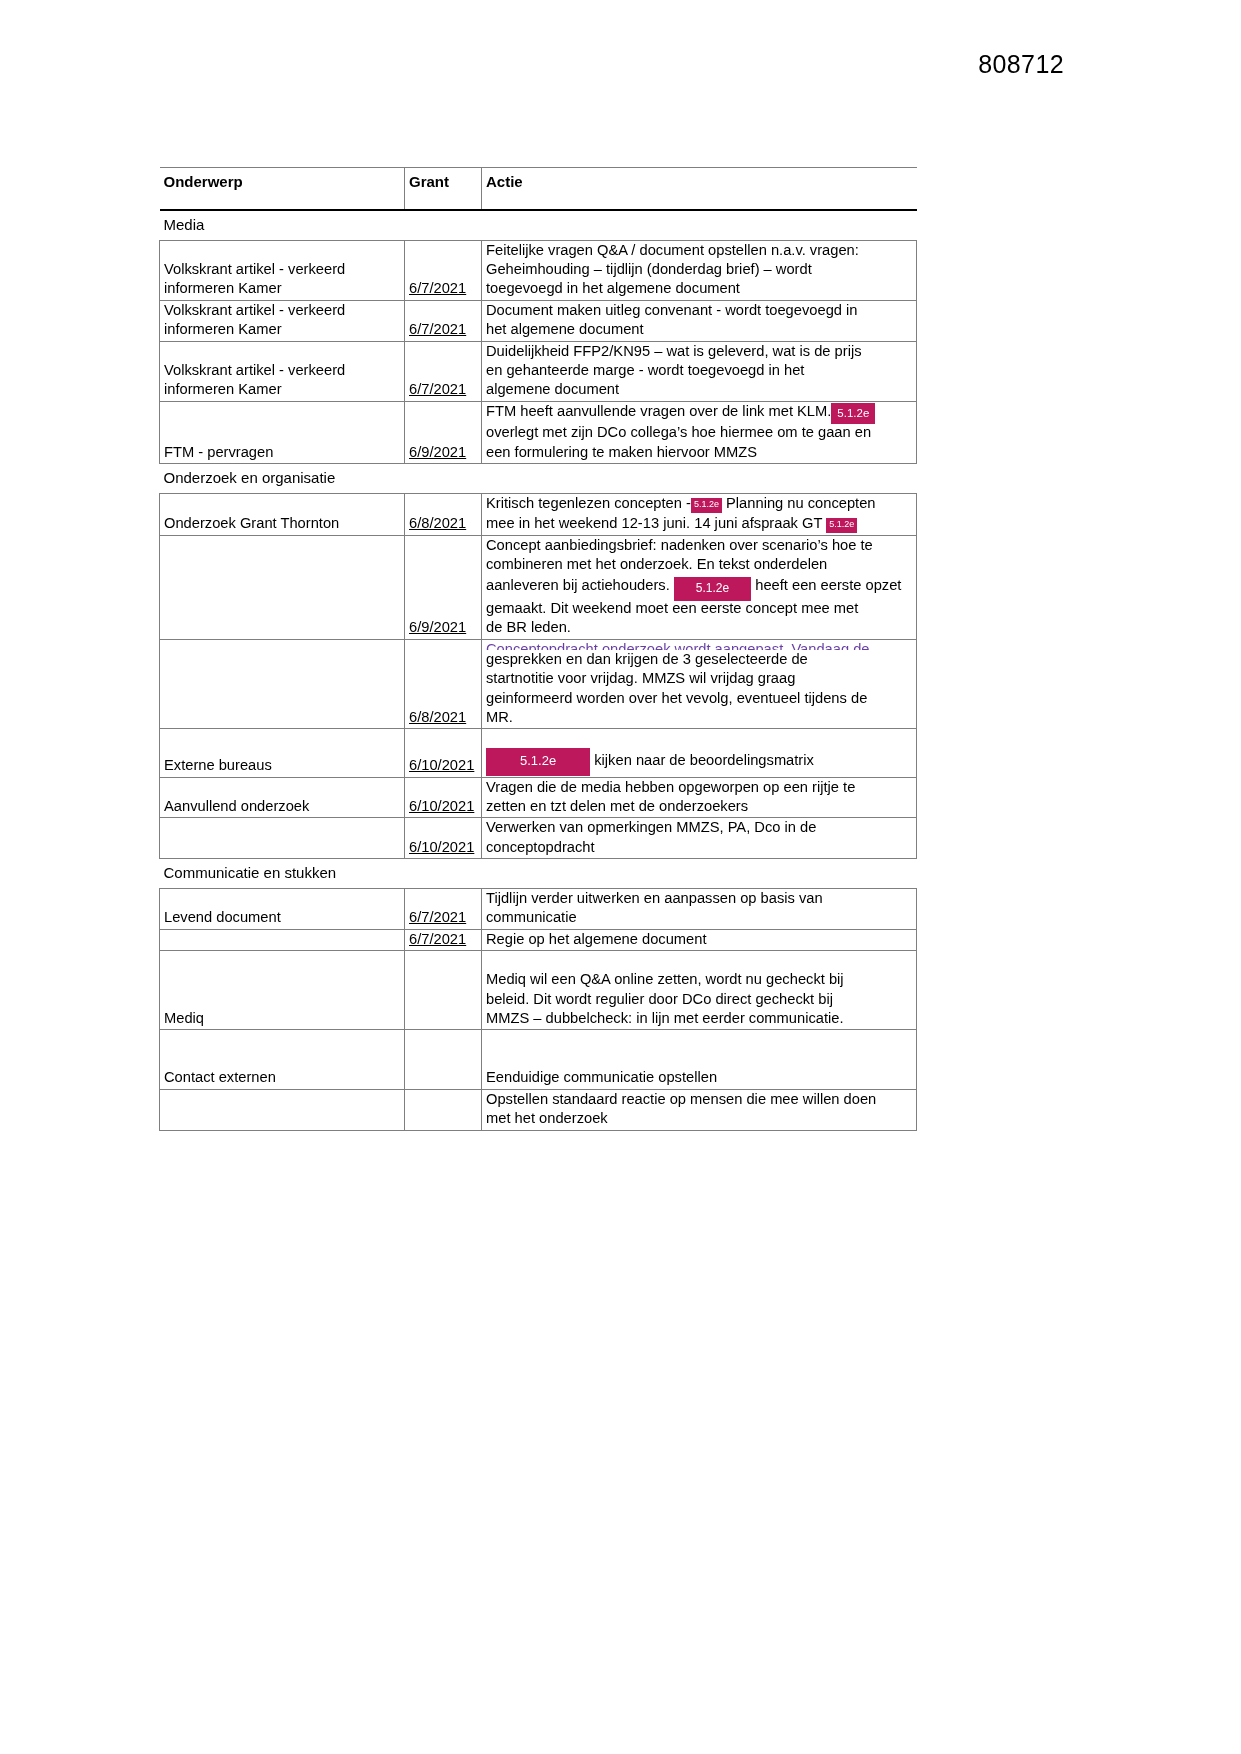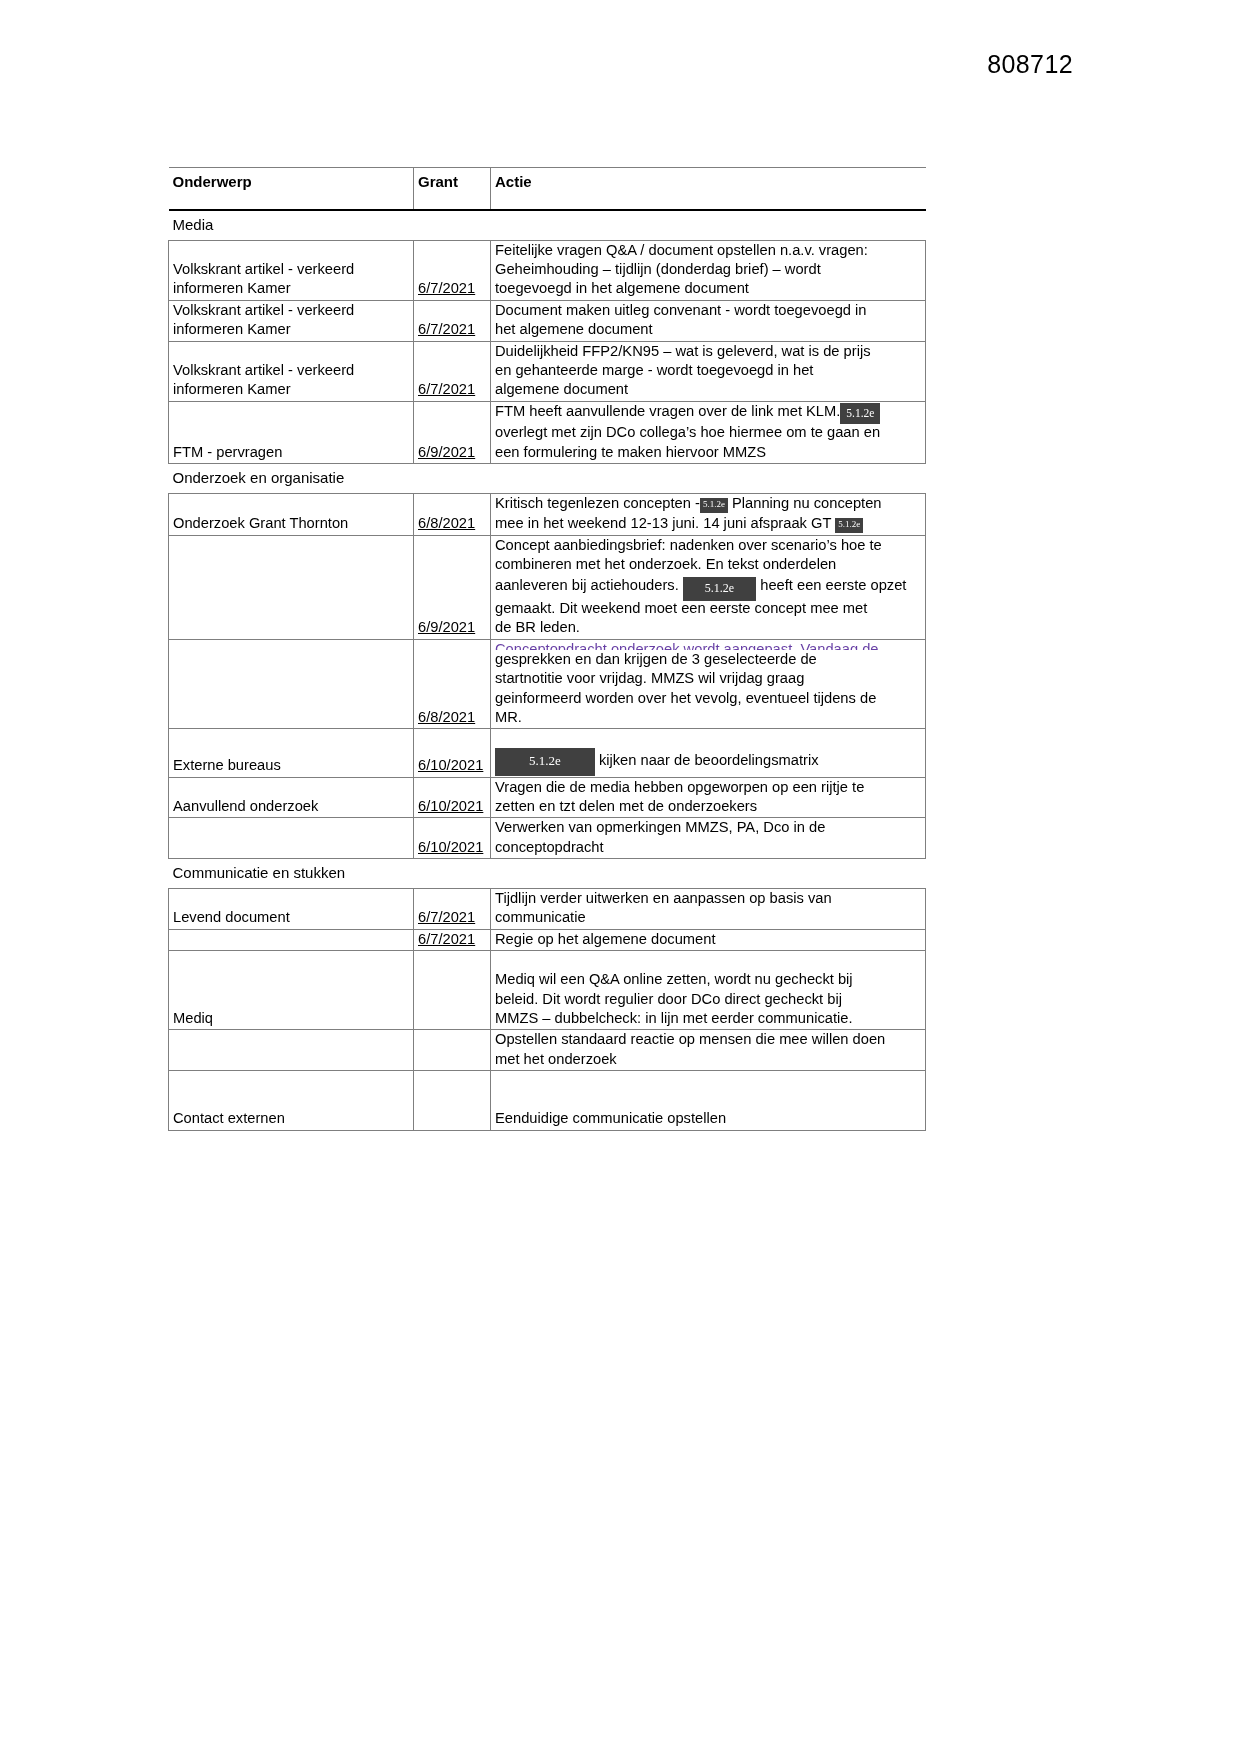--- a/index.html
+++ b/index.html
@@ -12,21 +12,21 @@
     width: 1241px;
     height: 1754px;
     font-family: "Liberation Sans", sans-serif;
     color: #000000;
     position: relative;
     overflow: hidden;
   }
 
   .page {
     position: absolute;
-    left: 9px;
+    left: 0;
     top: 0;
     width: 1128px;
     height: 1754px;
     background: #ffffff;
   }
 
   
   .doc-number {
     position: absolute;
     right: 64px;
@@ -102,25 +102,25 @@
   }
 
   td.actie { position: relative; margin-top: 7px; }
   td.onderwerp { padding-left: 4px; margin-top: 31px; }
 
   .spacer-line { display: block; height: 19px; }
 
   
   .redact {
     display: inline-block;
-    background: #404040;
+    background: #be185d;
     color: #ffffff;
     text-align: center;
     vertical-align: baseline;
-    font-family: Liberation Serif, serif;
+    font-family: Liberation Sans, sans-serif;
     white-space: nowrap;
     position: relative;
   }
   .redact.r-sm {
     font-size: 9px;
     padding: 2px 3px 3px 3px;
     line-height: 1.1;
     top: -1px;
   }
   .redact.r-md {
@@ -304,35 +304,35 @@
           <td class="datum"></td>
           <td class="actie">
             <span class="spacer-line"></span>
             <span class="line">Mediq wil een Q&amp;A online zetten, wordt nu gecheckt bij</span><br>
             <span class="line">beleid. Dit wordt regulier door DCo direct gecheckt bij</span><br>
             <span class="line">MMZS – dubbelcheck: in lijn met eerder communicatie.</span>
           </td>
         </tr>
 
         <tr>
-          <td class="onderwerp"></td>
-          <td class="datum"></td>
-          <td class="actie">
-            <span class="line">Opstellen standaard reactie op mensen die mee willen doen</span><br>
-            <span class="line">met het onderzoek</span>
-          </td>
-        </tr>
-
-        <tr>
           <td class="onderwerp">Contact externen</td>
           <td class="datum"></td>
           <td class="actie">
             <span class="spacer-line"></span>
             <span class="spacer-line"></span>
             <span class="line">Eenduidige communicatie opstellen</span>
           </td>
         </tr>
 
+        <tr>
+          <td class="onderwerp"></td>
+          <td class="datum"></td>
+          <td class="actie">
+            <span class="line">Opstellen standaard reactie op mensen die mee willen doen</span><br>
+            <span class="line">met het onderzoek</span>
+          </td>
+        </tr>
+
       </tbody>
     </table>
   </div>
 
 </div>
 
 </body></html>

